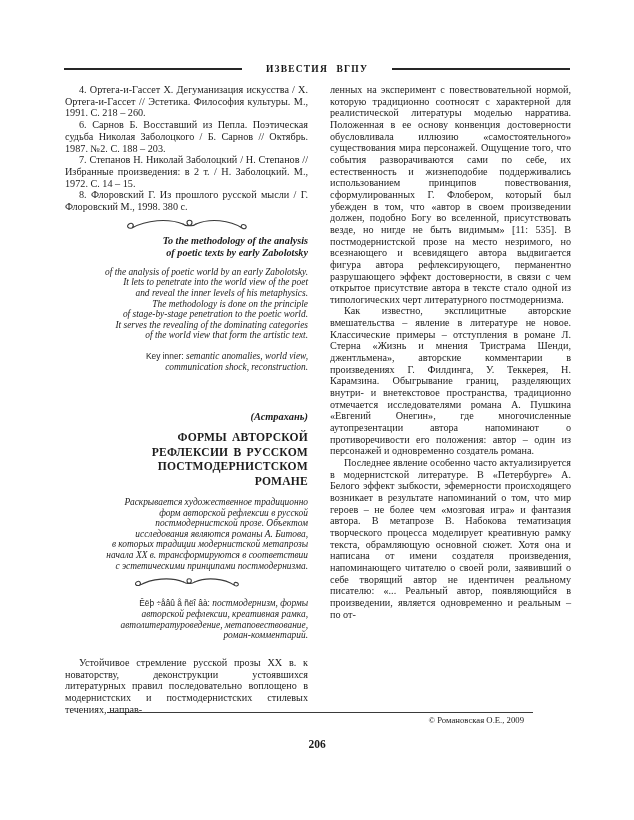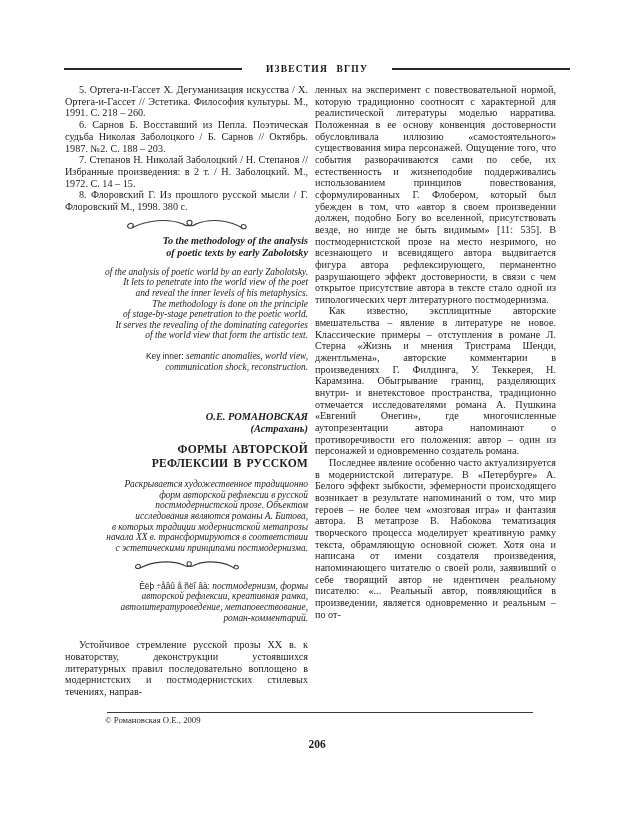--- a/index.html
+++ b/index.html
@@ -16,21 +16,21 @@
     display:flex;align-items:center;gap:24px;justify-content:flex-end;
   }
   .journal-header .rule{flex:1;border-top:2px solid #262626;height:0;}
   .journal-header .jtitle{
     font-weight:bold;font-size:9.5px;letter-spacing:1.2px;word-spacing:5px;
     white-space:nowrap;color:#151515;
   }
 
   
   .col-left{position:absolute;left:65px;top:84px;width:243px;}
-  .col-right{position:absolute;left:315px;top:84px;width:241px;}
+  .col-right{position:absolute;left:330px;top:84px;width:241px;}
 
   .body-text p{
     margin:0;font-size:10.2px;line-height:11.65px;text-align:justify;
     text-indent:14px;hyphens:auto;-webkit-hyphens:auto;
   }
   .refs p{margin:0;font-size:10.2px;line-height:11.7px;text-align:justify;text-indent:14px;}
 
   .flourish{ text-align:center;margin:3px 0 4px 0;height:15px;}
   .flourish svg{display:inline-block;}
 
@@ -42,38 +42,38 @@
   .kw{margin-top:10px;font-style:italic;font-size:9.4px;line-height:10.65px;}
   .kw .kw-label{font-style:normal;font-family:"Liberation Sans", sans-serif;font-size:8.4px;color:#222;}
 
   .author-block{margin-top:39px;font-weight:bold;font-style:italic;font-size:10.4px;line-height:11.6px;}
   .ru-title{margin-top:8px;font-weight:bold;font-size:11.6px;line-height:14.7px;letter-spacing:.2px;word-spacing:2px;}
 
   .first-par{margin-top:16px;}
 
   
   .footer-rule{position:absolute;left:107px;top:712px;width:426px;border-top:1px solid #3a3a3a;}
-  .copyright{position:absolute;left:105px;top:715px;width:426px;text-align:left;font-size:8.7px;color:#222;}
+  .copyright{position:absolute;left:98px;top:715px;width:426px;text-align:right;font-size:8.7px;color:#222;}
   .page-number{position:absolute;left:0;top:738px;width:634px;text-align:center;font-weight:bold;font-size:11.5px;}
 </style>
 </head>
 <body>
 
 <div class="page">
 
   <div class="journal-header">
     <span class="rule"></span>
     <span class="jtitle">ИЗВЕСТИЯ ВГПУ</span>
     <span class="rule"></span>
   </div>
 
   <div class="col-left">
 
     <div class="refs">
-      <p>5. Ортега-и-Гассет Х. Дегуманизация искусства / Х. Ортега-и-Гассет // Эстетика. Философия культуры. М., 1991. С. 218 – 260.</p>
+      <p>4. Ортега-и-Гассет Х. Дегуманизация искусства / Х. Ортега-и-Гассет // Эстетика. Философия культуры. М., 1991. С. 218 – 260.</p>
       <p>6. Сарнов Б. Восставший из Пепла. Поэтическая судьба Николая Заболоцкого / Б. Сарнов // Октябрь. 1987. №2. С. 188 – 203.</p>
       <p>7. Степанов Н. Николай Заболоцкий / Н. Степанов // Избранные произведения: в 2 т. / Н. Заболоцкий. М., 1972. С. 14 – 15.</p>
       <p>8. Флоровский Г. Из прошлого русской мысли / Г. Флоровский М., 1998. 380 с.</p>
     </div>
 
     <div class="flourish">
       <svg width="126" height="15" viewBox="0 0 126 15" fill="none" stroke="#3a3a3a" stroke-width="1.1" stroke-linecap="round">
         <path d="M8,12 C4,13 2,10 5,8 C8,6 11,9 8,12 C22,4 44,2 59,8"></path>
         <path d="M59,8 C63,11 68,10 68,6.5 C68,3.5 63,3.5 63,6.5 C63,10 68,11 72,8"></path>
         <path d="M72,8 C86,2 106,4 118,12 C121,14 124,11 121,9 C118,7.5 116,10 118,12"></path>
@@ -93,27 +93,27 @@
         <div>of stage-by-stage penetration to the poetic world.</div>
         <div>It serves the revealing of the dominating categories</div>
         <div>of the world view that form the artistic text.</div>
       </div>
       <div class="kw">
         <span class="kw-label">Key inner:</span>
         <span>semantic anomalies, world view, communication shock, reconstruction.</span>
       </div>
 
       <div class="author-block">
-        <div>О.Е. РОМАНОВСКАЯ</div>
         <div>(Астрахань)</div>
       </div>
 
       <div class="ru-title">
         <div>ФОРМЫ АВТОРСКОЙ</div>
         <div>РЕФЛЕКСИИ В РУССКОМ</div>
+        <div>ПОСТМОДЕРНИСТСКОМ РОМАНЕ</div>
       </div>
 
       <div class="abstract">
         <div>Раскрывается художественное традиционно</div>
         <div>форм авторской рефлексии в русской</div>
         <div>постмодернистской прозе. Объектом</div>
         <div>исследования являются романы А. Битова,</div>
         <div>в которых традиции модернистской метапрозы</div>
         <div>начала XX в. трансформируются в соответствии</div>
         <div>с эстетическими принципами постмодернизма.</div>

